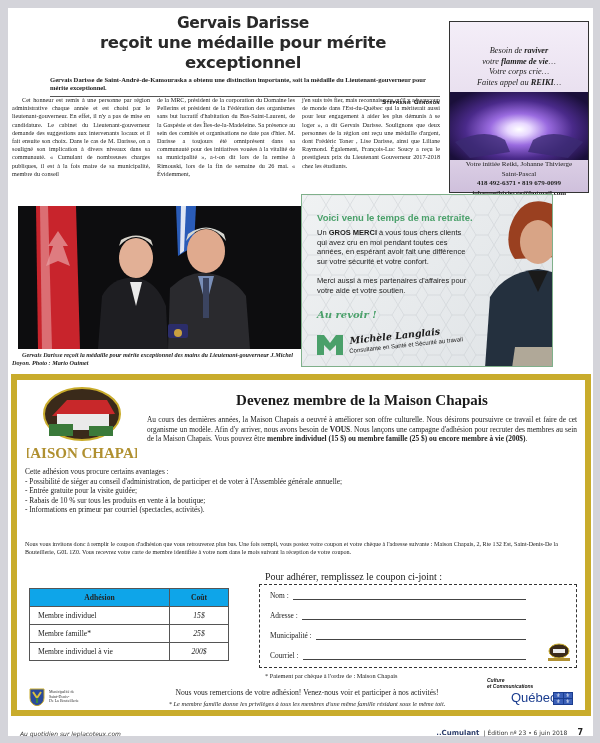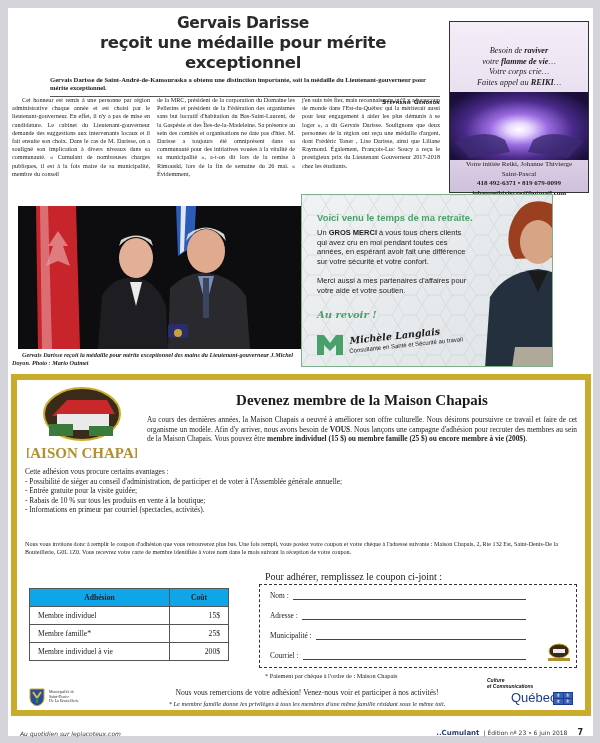--- a/index.html
+++ b/index.html
@@ -39,21 +39,21 @@
   .chapais { position: absolute; left: 3px; top: 366px; width: 580px; height: 342px; border: 6px solid #c9ac2c; background: #fff; }
   .chapais .logo { position: absolute; left: 10px; top: 6px; width: 110px; height: 80px; }
   .chapais .h { position: absolute; left: 130px; top: 12px; width: 430px; text-align: center; font-family: "Liberation Serif", serif; font-weight: bold; font-size: 15px; color: #1a1a1a; }
   .chapais .intro { position: absolute; left: 130px; top: 35px; width: 430px; font-size: 7.4px; line-height: 9.6px; text-align: justify; color: #222; }
   .chapais .adv { position: absolute; left: 8px; top: 87px; width: 530px; font-size: 7.4px; line-height: 9.6px; color: #222; }
   .chapais .note { position: absolute; left: 8px; top: 138px; width: 555px; font-size: 7.4px; line-height: 9.6px; color: #222; }
   .chapais .small { position: absolute; left: 8px; top: 160px; width: 555px; font-size: 6.1px; line-height: 8.3px; color: #222; }
   .chapais table { position: absolute; left: 12px; top: 208px; width: 200px; border-collapse: collapse; font-size: 7.6px; color: #222; }
   .chapais td, .chapais th { border: 1px solid #555; padding: 3px 8px; height: 18px; }
   .chapais th { font-weight: bold; background: #0ea5e9; }
-  .chapais td.num { text-align: right; }
+  .chapais td.num { text-align: center; font-style: italic; }
   .chapais .cta { position: absolute; left: 248px; top: 191px; font-size: 10px; color: #222; }
   .coupon { position: absolute; left: 242px; top: 204px; width: 318px; height: 84px; border: 1px dashed #333; }
   .coupon .row { position: absolute; left: 10px; right: 50px; font-size: 7.4px; color: #222; display: flex; align-items: flex-end; }
   .coupon .row .line { flex: 1; border-bottom: 1px solid #444; margin-left: 4px; height: 8px; }
   .coupon .clogo { position: absolute; right: 4px; top: 58px; width: 26px; height: 20px; }
   .chapais .pay { position: absolute; left: 248px; top: 292px; font-size: 6.3px; color: #222; }
   .chapais .thanks { position: absolute; left: 120px; top: 308px; width: 340px; text-align: center; font-size: 7.6px; color: #222; }
   .chapais .foot { position: absolute; left: 120px; top: 320px; width: 340px; text-align: center; font-size: 6.4px; font-style: italic; color: #222; }
   .muni { position: absolute; left: 12px; top: 308px; display: flex; align-items: center; gap: 4px; }
   .muni .txt { font-size: 4px; line-height: 4.8px; color: #333; }

